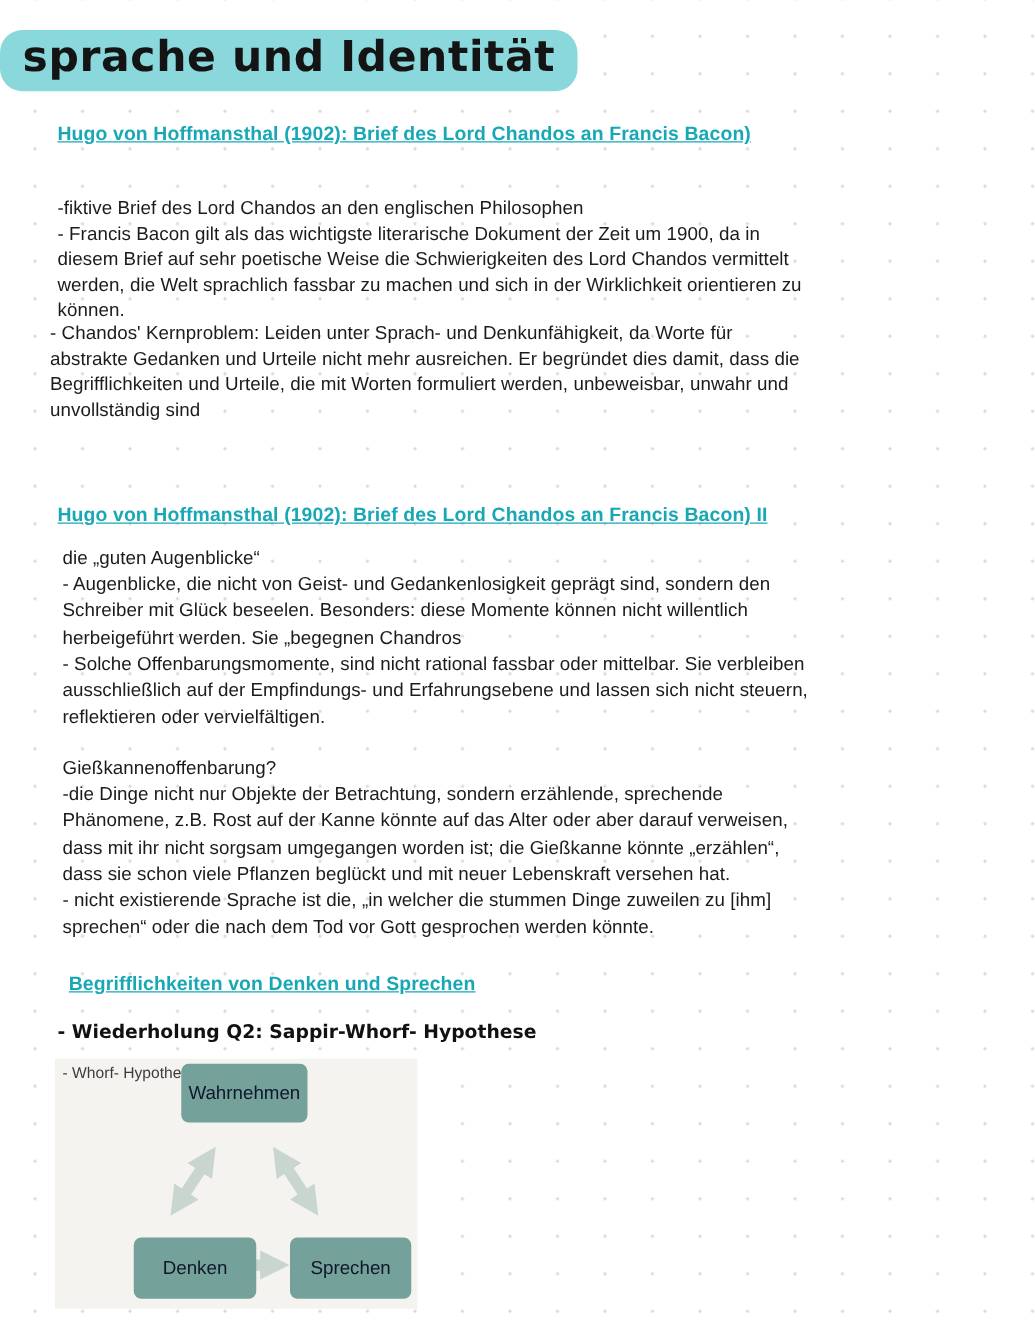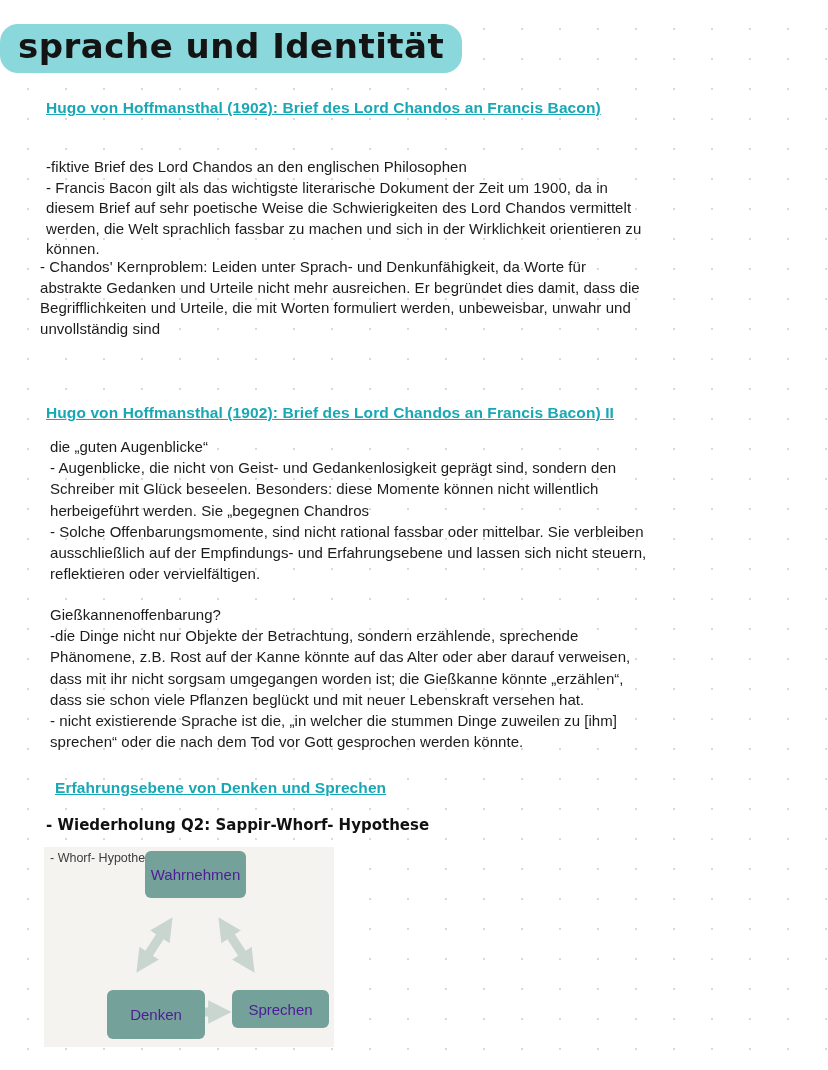--- a/index.html
+++ b/index.html
@@ -44,26 +44,26 @@
     background:#f4f3ef;
   }
   .diagram-caption {
     position:absolute; left:6px; top:4px; color:#3c3c3c;
     font-family:"Liberation Sans", sans-serif; font-size:12.5px; font-weight:400;
     white-space:nowrap;
   }
   .node {
     position:absolute; background:#74a19a; border-radius:6px;
     display:flex; align-items:center; justify-content:center;
-    color:#4c1d95; font-size:15px; font-weight:400;
+    color:#0f172a; font-size:15px; font-weight:400;
     font-family:"Liberation Sans", sans-serif;
   }
   #node-wahrnehmen { left:101px; top:4px;  width:101px; height:47px; }
   #node-denken     { left:22px;  top:143px; width:98px;  height:49px;margin-left:41px; }
-  #node-sprechen   { left:188px; top:143px; width:97px;  height:38px; }
+  #node-sprechen   { left:188px; top:143px; width:97px;  height:49px; }
   .arrows { position:absolute; left:0; top:0; }
 </style>
 </head>
 <body>
 
 <div class="page">
 
   <div class="title-row">
     <span class="title-hl"><span class="title-text">sprache und Identität</span></span>
   </div>
@@ -92,21 +92,21 @@
 reflektieren oder vervielfältigen.</div>
 
   <div class="para" id="p4">Gießkannenoffenbarung?
 -die Dinge nicht nur Objekte der Betrachtung, sondern erzählende, sprechende
 Phänomene, z.B. Rost auf der Kanne könnte auf das Alter oder aber darauf verweisen,
 dass mit ihr nicht sorgsam umgegangen worden ist; die Gießkanne könnte „erzählen“,
 dass sie schon viele Pflanzen beglückt und mit neuer Lebenskraft versehen hat.
 - nicht existierende Sprache ist die, „in welcher die stummen Dinge zuweilen zu [ihm]
 sprechen“ oder die nach dem Tod vor Gott gesprochen werden könnte.</div>
 
-  <div class="heading" id="h3">Erfahrungsebene von Denken und Sprechen</div>
+  <div class="heading" id="h3">Begrifflichkeiten von Denken und Sprechen</div>
 
   <div class="typed-note">- Wiederholung Q2: Sappir-Whorf- Hypothese</div>
 
   <div class="diagram">
     <div class="diagram-caption">- Whorf- Hypothese</div>
 
     <svg class="arrows" width="290" height="200" viewBox="0 0 290 200">
       <defs>
         <marker id="ah" viewBox="0 0 4 4" refX="1" refY="2" markerWidth="2.6" markerHeight="2.6" orient="auto-start-reverse">
           <path d="M0,0 L4,2 L0,4 z" fill="#c9d6d0"></path>

